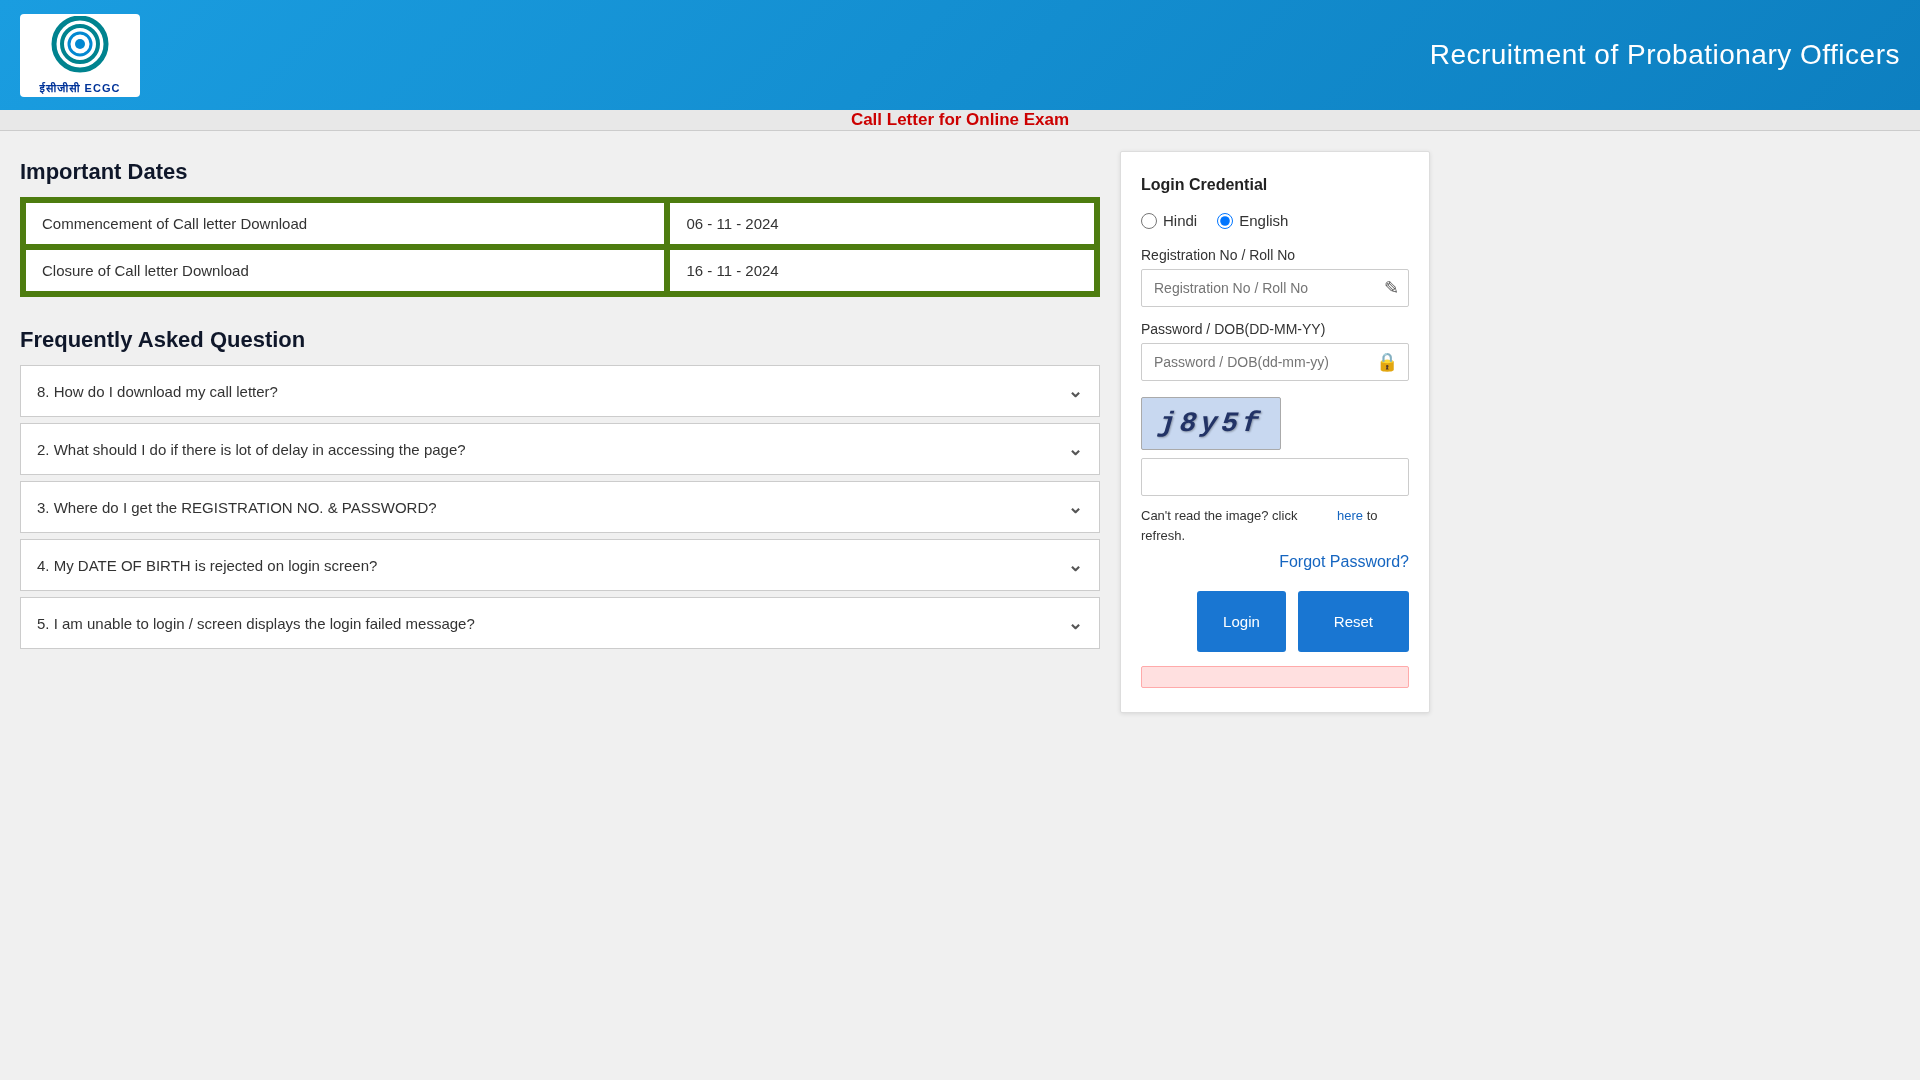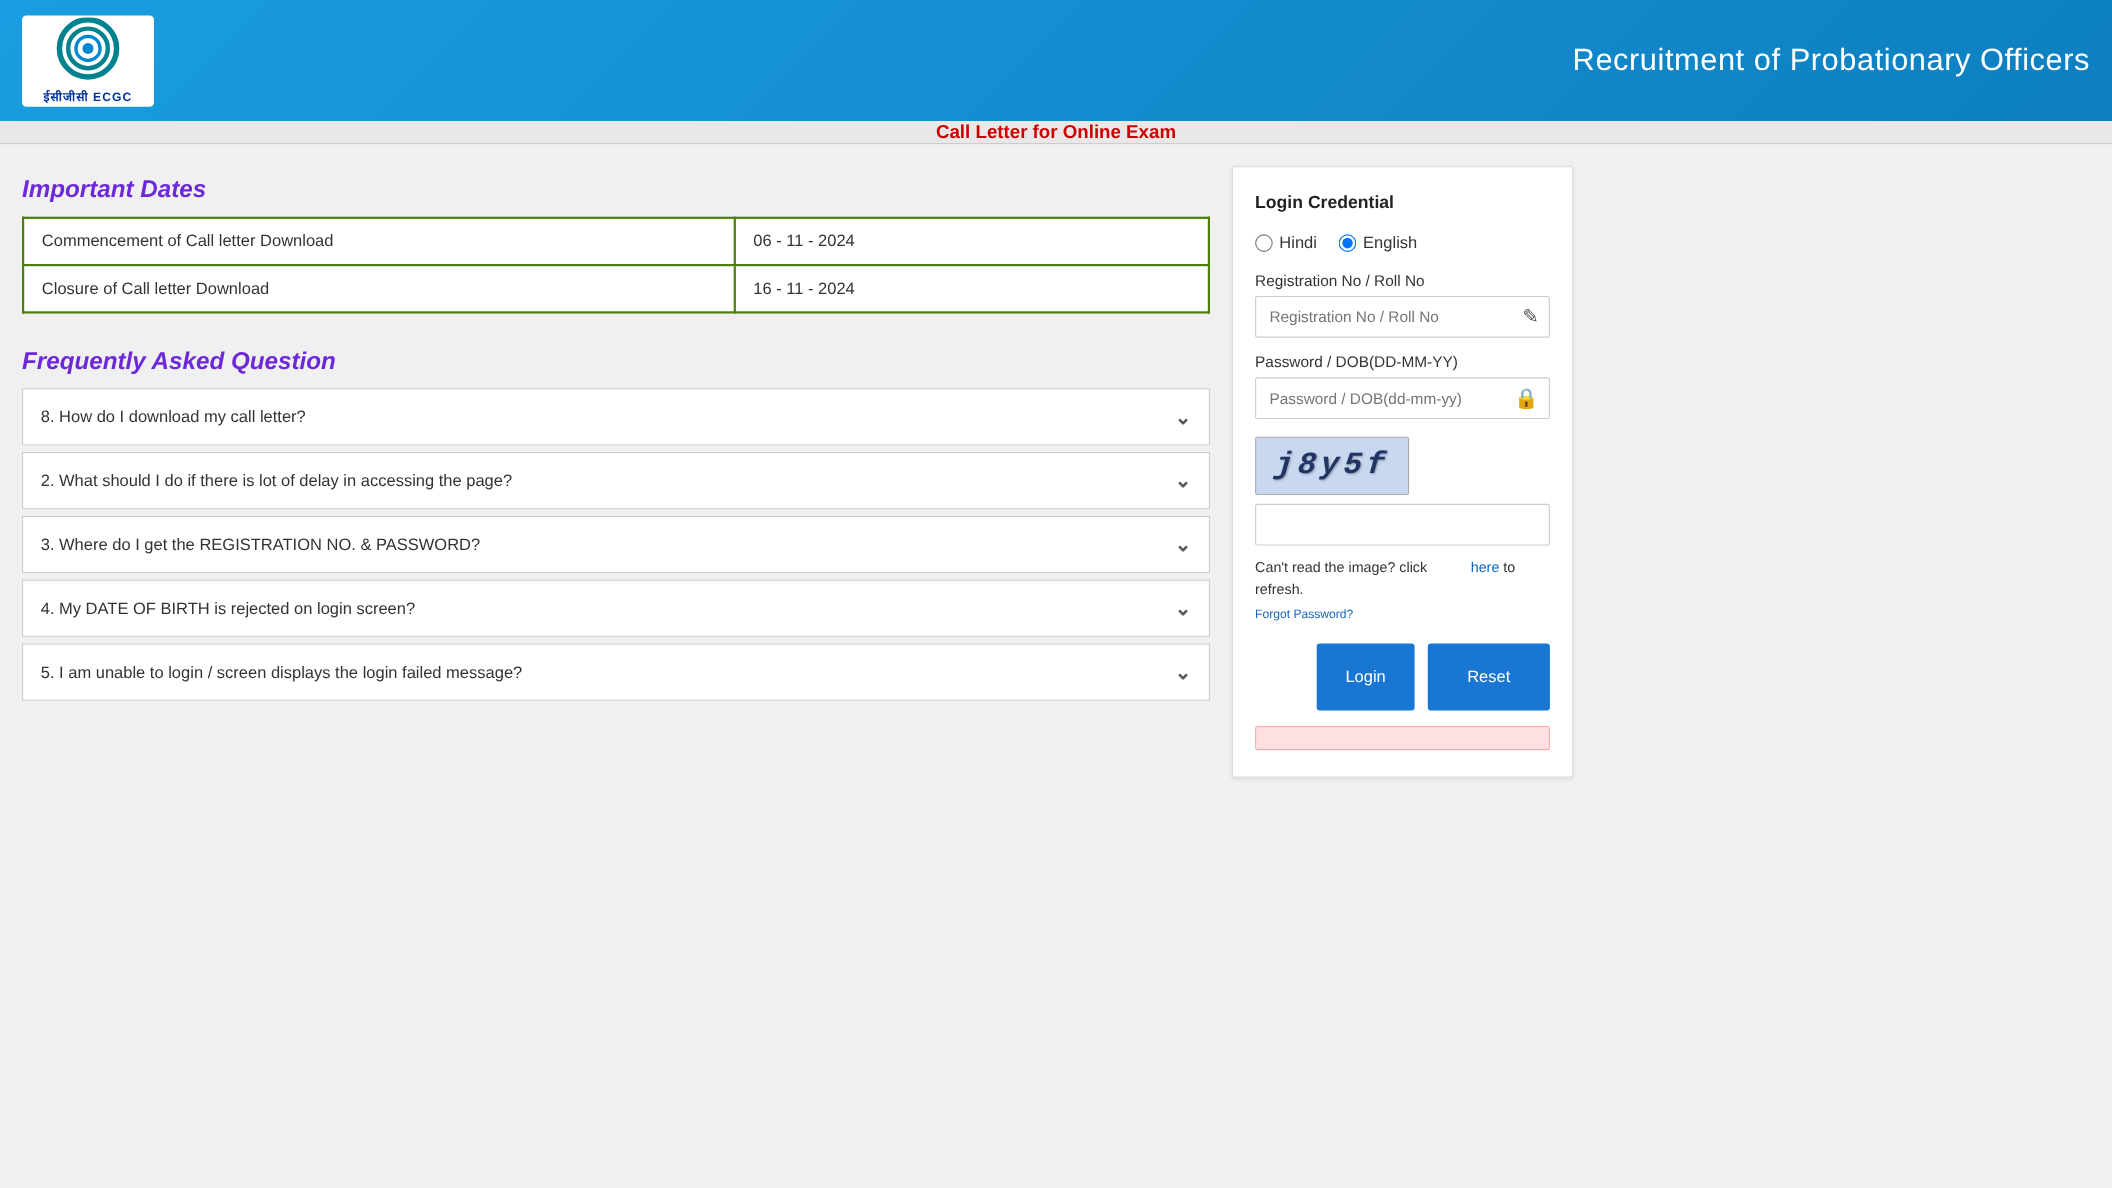--- a/index.html
+++ b/index.html
@@ -58,35 +58,34 @@
 
     .left-panel {
       flex: 1;
       max-width: 1080px;
     }
 
     
     .section-title {
       font-size: 22px;
       font-weight: bold;
-      color: #6d28d9;
+      color: #0f172a;
       margin-bottom: 12px;
       margin-top: 8px;
-      font-style: italic;
     }
 
     .dates-table {
       width: 100%;
       border-collapse: collapse;
       border: 1px solid #ccc;
       margin-bottom: 30px;
     }
     .dates-table td {
       padding: 12px 16px;
-      border: 2px solid #4d7c0f;
+      border: 6px solid #4d7c0f;
       font-size: 15px;
       color: #333;
     }
     .dates-table td:first-child {
       background: #fff;
       width: 60%;
     }
     .dates-table td:last-child {
       background: #fff;
       width: 40%;
@@ -221,24 +220,25 @@
     }
     .captcha-refresh a {
       color: #1565C0;
       text-decoration: none;
       padding-left: 36px;
     }
 
     .forgot-password {
       display: block;
       color: #1565C0;
-      font-size: 11px;
+      font-size: 16px;
       margin-top: 8px;
       text-decoration: none;
       cursor: pointer;
+      text-align: right;
     }
 
     .login-buttons {
       display: flex;
       gap: 12px;
       margin-top: 20px;
       justify-content: flex-end;
     }
     .btn-login {
       background: #1976D2;

